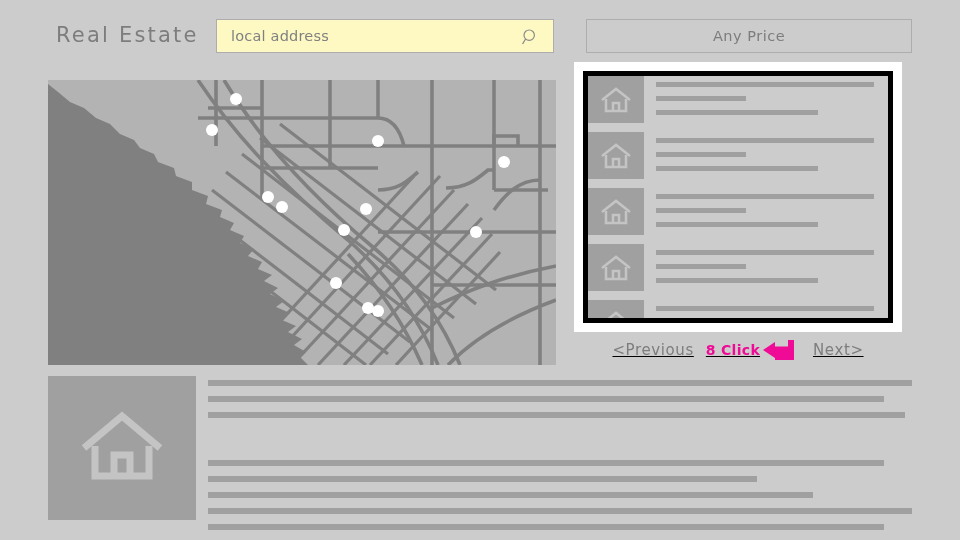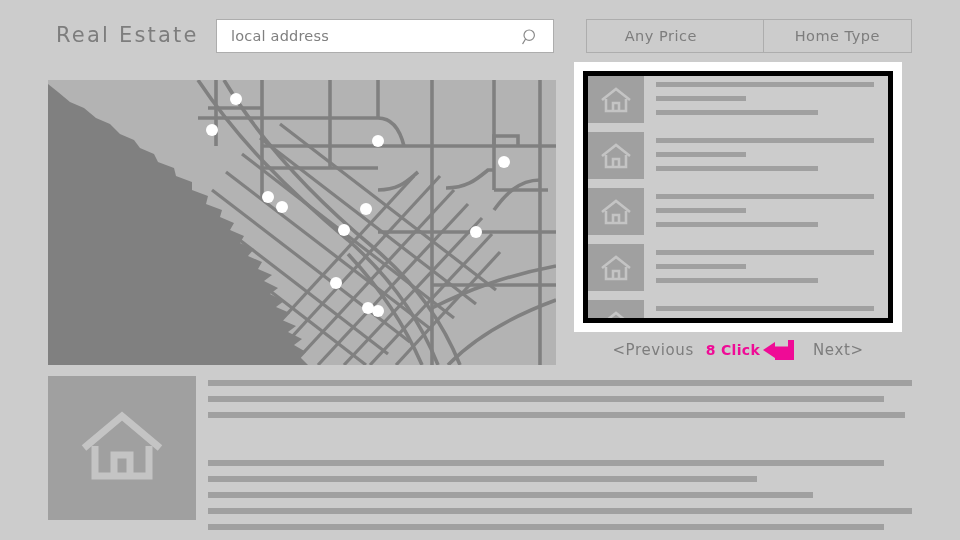--- a/index.html
+++ b/index.html
@@ -33,21 +33,21 @@
     white-space: nowrap;
   }
 
   .search-box {
     position: absolute;
     left: 216px;
     top: 19px;
     width: 338px;
     height: 34px;
     border: 1px solid #adadad;
-    background: #ffffff;
+    background: #fef9c3;
     box-sizing: border-box;
   }
   .search-input-text {
     position: absolute;
     left: 14px;
     top: 8px;
     font-size: 14.5px;
     color: #808080;
     letter-spacing: 0.2px;
     white-space: nowrap;
@@ -149,20 +149,21 @@
   
   .pagination {
     position: absolute;
     left: 574px;
     top: 338px;
     width: 328px;
     height: 24px;
     display: flex;
     align-items: center;
     justify-content: center;
+    text-decoration: underline;
   }
   .page-link {
     font-size: 15px;
     color: #7d7d7d;
     letter-spacing: 0.6px;
     white-space: nowrap;
   }
   .page-prev { margin-right: 12px; }
   .page-next { margin-left: 18px; }
   .click-badge {
@@ -215,21 +216,20 @@
   <div class="search-box">
     <div class="search-input-text">local address</div>
     <svg class="search-icon" viewBox="0 0 18 18">
       <circle cx="7.2" cy="7.2" r="5.2" fill="none" stroke="#8a8a8a" stroke-width="1.2"></circle>
       <line x1="3.4" y1="11.2" x2="0.8" y2="15.6" stroke="#8a8a8a" stroke-width="1.2" stroke-linecap="round"></line>
     </svg>
   </div>
 
   <div class="filter-group">
     <div class="filter-btn">Any Price</div>
-    <div class="filter-btn">Home Type</div>
   </div>
 
   <div class="map-panel">
     <svg class="map-svg" width="508" height="285" viewBox="0 0 508 285">
       <rect x="0" y="0" width="508" height="285" fill="#b3b3b3"></rect>
 
       <path fill="#808080" d="
         M0,4 L0,285 L260,285 L252,277 L258,272 L246,265 L254,259 L240,252
         L248,246 L234,240 L242,233 L228,227 L236,221 L222,214 L230,208
         L216,201 L224,195 L210,189 L214,182 L200,176 L206,169 L192,163

